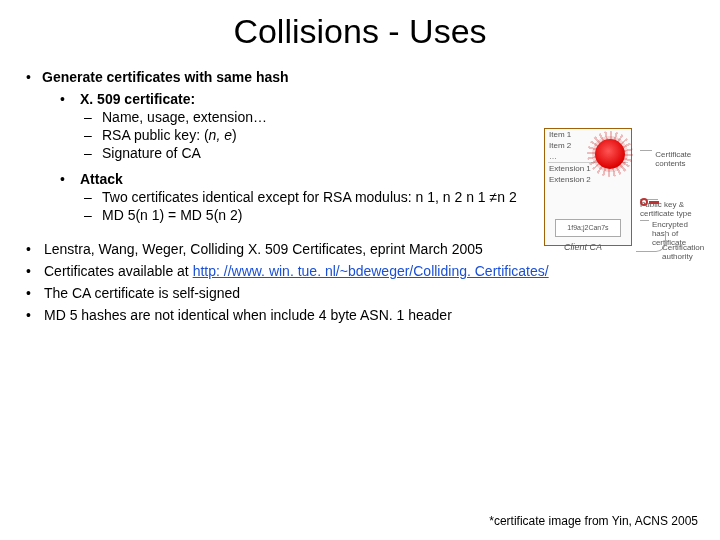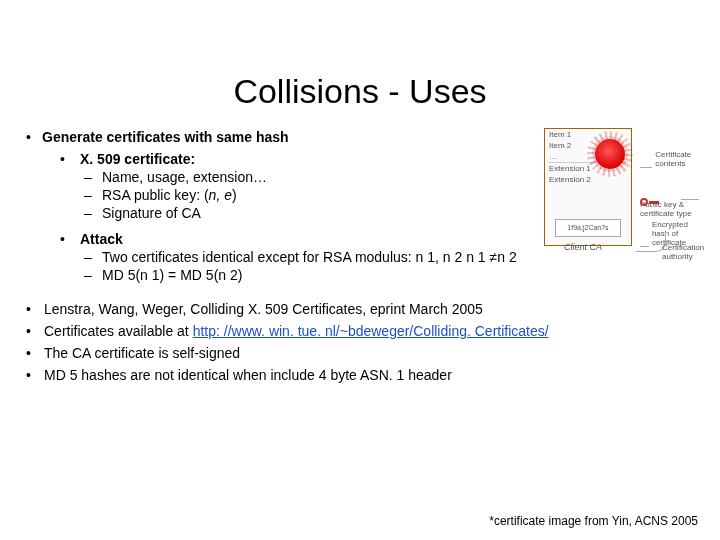--- a/index.html
+++ b/index.html
@@ -9,23 +9,22 @@
     height: 540px;
     background: #fff;
     font-family: Arial, Helvetica, sans-serif;
     color: #000;
     position: relative;
     overflow: hidden;
   }
   .title {
     text-align: center;
     font-size: 34px;
-    padding-top: 28px;
+    padding-top: 12px;
     padding-bottom: 8px;
-    margin-top: 44px;
   }
   .content {
     position: relative;
     padding: 0 26px 0 26px;
     font-size: 14px;
   }
   .row-b0 { display: flex; align-items: flex-start; margin-top: 10px; }
   .dot { width: 16px; flex: 0 0 16px; }
   .b0-text { font-weight: bold; }
   .lvl1 { margin-left: 34px; }
@@ -99,21 +98,21 @@
     line-height: 16px;
     overflow: hidden;
   }
   .client {
     position: absolute;
     left: 20px;
     top: 114px;
     font-size: 9px;
     font-style: italic;
   }
-  .lbl { position: absolute; left: 96px; font-size: 8px; display: flex; align-items: flex-end; }
+  .lbl { position: absolute; left: 96px; font-size: 8px; display: flex; align-items: flex-start; }
   .lbl .dash { width: 18px; border-top: 1px solid #aaa; margin-right: 3px; }
   .lbl1 { top: 22px; }
   .lbl2 { top: 71px; flex-direction: column; }
   .lbl3 { top: 92px; }
   .keyicon {
     position: absolute;
     left: 96px;
     top: 70px;
     width: 18px;
     height: 10px;

